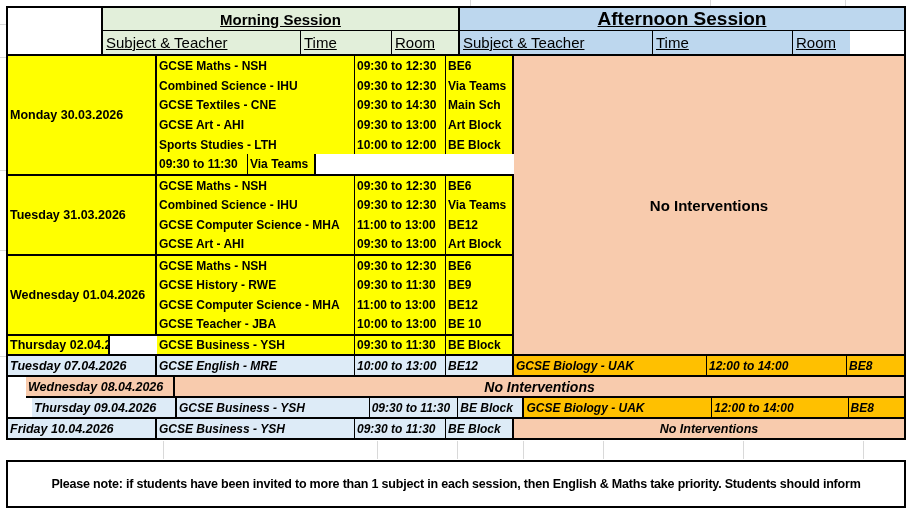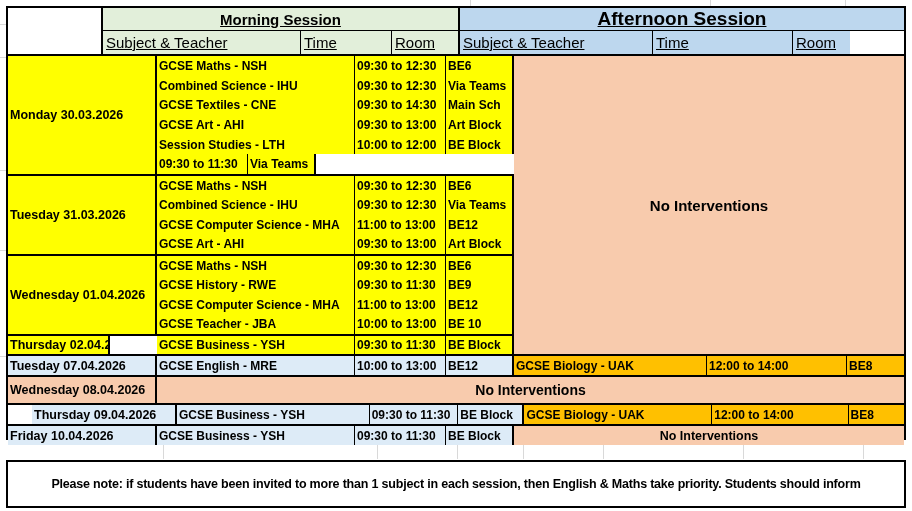--- a/index.html
+++ b/index.html
@@ -32,21 +32,21 @@
   .w1-left{width:506px;display:flex;flex-direction:column;}
   .w1-right{width:390px;background:var(--peach);display:flex;align-items:center;justify-content:center;
             font-weight:bold;font-size:15px;}
   .grp{display:flex;box-sizing:border-box;border-bottom:2px solid #000;}
   .grp:last-child{border-bottom:none;}
   .day{width:149px;box-sizing:border-box;border-right:2px solid #000;display:flex;align-items:center;
        font-weight:bold;font-size:12.5px;padding-left:2px;overflow:hidden;white-space:nowrap;text-align:center;}
   .rows{flex:1;display:flex;flex-direction:column;}
   .srow{display:flex;flex:1;}
   .dcell{font-weight:bold;font-size:12px;padding-left:2px;}
-  .w2row{display:flex;box-sizing:border-box;border-bottom:2px solid #000;}
+  .w2row{display:flex;box-sizing:border-box;border-bottom:2px solid #000;font-style:italic;}
   .w2row.last{border-bottom:none;}
   .merge-full{flex:1;display:flex;align-items:center;justify-content:center;
               font-weight:bold;font-size:14px;}
   .merge-aft{width:390px;display:flex;align-items:center;justify-content:center;
              font-weight:bold;font-size:12.5px;}
   .note{position:absolute;left:6px;top:460px;width:900px;height:48px;border:2px solid #000;
         box-sizing:border-box;background:#fff;display:flex;flex-direction:column;
         align-items:center;justify-content:center;}
   .note div{font-weight:bold;font-size:12.5px;letter-spacing:-0.2px;line-height:21px;
             white-space:nowrap;text-align:right;}
@@ -111,21 +111,21 @@
                 <div class="cell dcell yellow ms">GCSE Textiles - CNE</div>
                 <div class="cell dcell yellow mt">09:30 to 14:30</div>
                 <div class="cell dcell yellow mr">Main Sch</div>
               </div>
               <div class="srow">
                 <div class="cell dcell yellow ms">GCSE Art - AHI</div>
                 <div class="cell dcell yellow mt">09:30 to 13:00</div>
                 <div class="cell dcell yellow mr">Art Block</div>
               </div>
               <div class="srow">
-                <div class="cell dcell yellow ms">Session Studies - LTH</div>
+                <div class="cell dcell yellow ms">Sports Studies - LTH</div>
                 <div class="cell dcell yellow mt">10:00 to 12:00</div>
                 <div class="cell dcell yellow mr">BE Block</div>
               </div>
               <div class="srow">
                 <div class="cell dcell yellow mt">09:30 to 11:30</div>
                 <div class="cell dcell yellow mr">Via Teams</div>
               </div>
             </div>
           </div>
           <div class="grp" style="height: 80px;">
@@ -195,21 +195,21 @@
     <div id="week2">
         <div class="w2row" style="height: 21px;">
           <div class="day bluer">Tuesday 07.04.2026</div>
           <div class="cell dcell bluer ms">GCSE English - MRE</div>
           <div class="cell dcell bluer mt">10:00 to 13:00</div>
           <div class="cell dcell bluer mr">BE12</div>
           <div class="cell dcell gold as">GCSE Biology - UAK</div>
           <div class="cell dcell gold at">12:00 to 14:00</div>
           <div class="cell dcell gold ar">BE8</div>
         </div>
-        <div class="w2row" style="height: 28px;">
+        <div class="w2row" style="height: 21px; margin-left: 18px;">
           <div class="day peach">Wednesday 08.04.2026</div>
           <div class="merge-full peach">No Interventions</div>
         </div>
         <div class="w2row" style="height: 21px; padding-left: 24px;">
           <div class="day bluer">Thursday 09.04.2026</div>
           <div class="cell dcell bluer ms">GCSE Business - YSH</div>
           <div class="cell dcell bluer mt">09:30 to 11:30</div>
           <div class="cell dcell bluer mr">BE Block</div>
           <div class="cell dcell gold as">GCSE Biology - UAK</div>
           <div class="cell dcell gold at">12:00 to 14:00</div>

